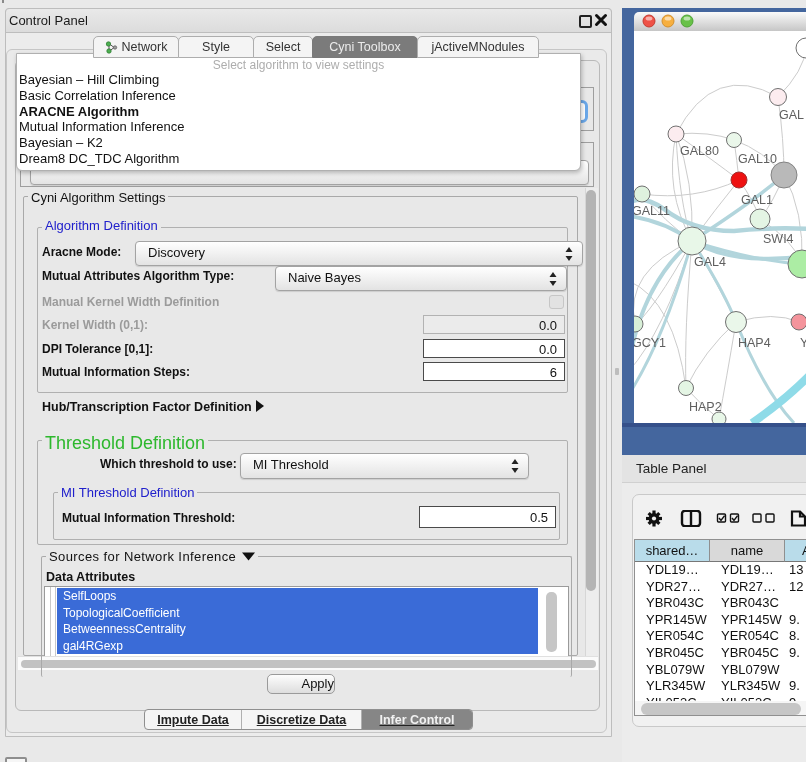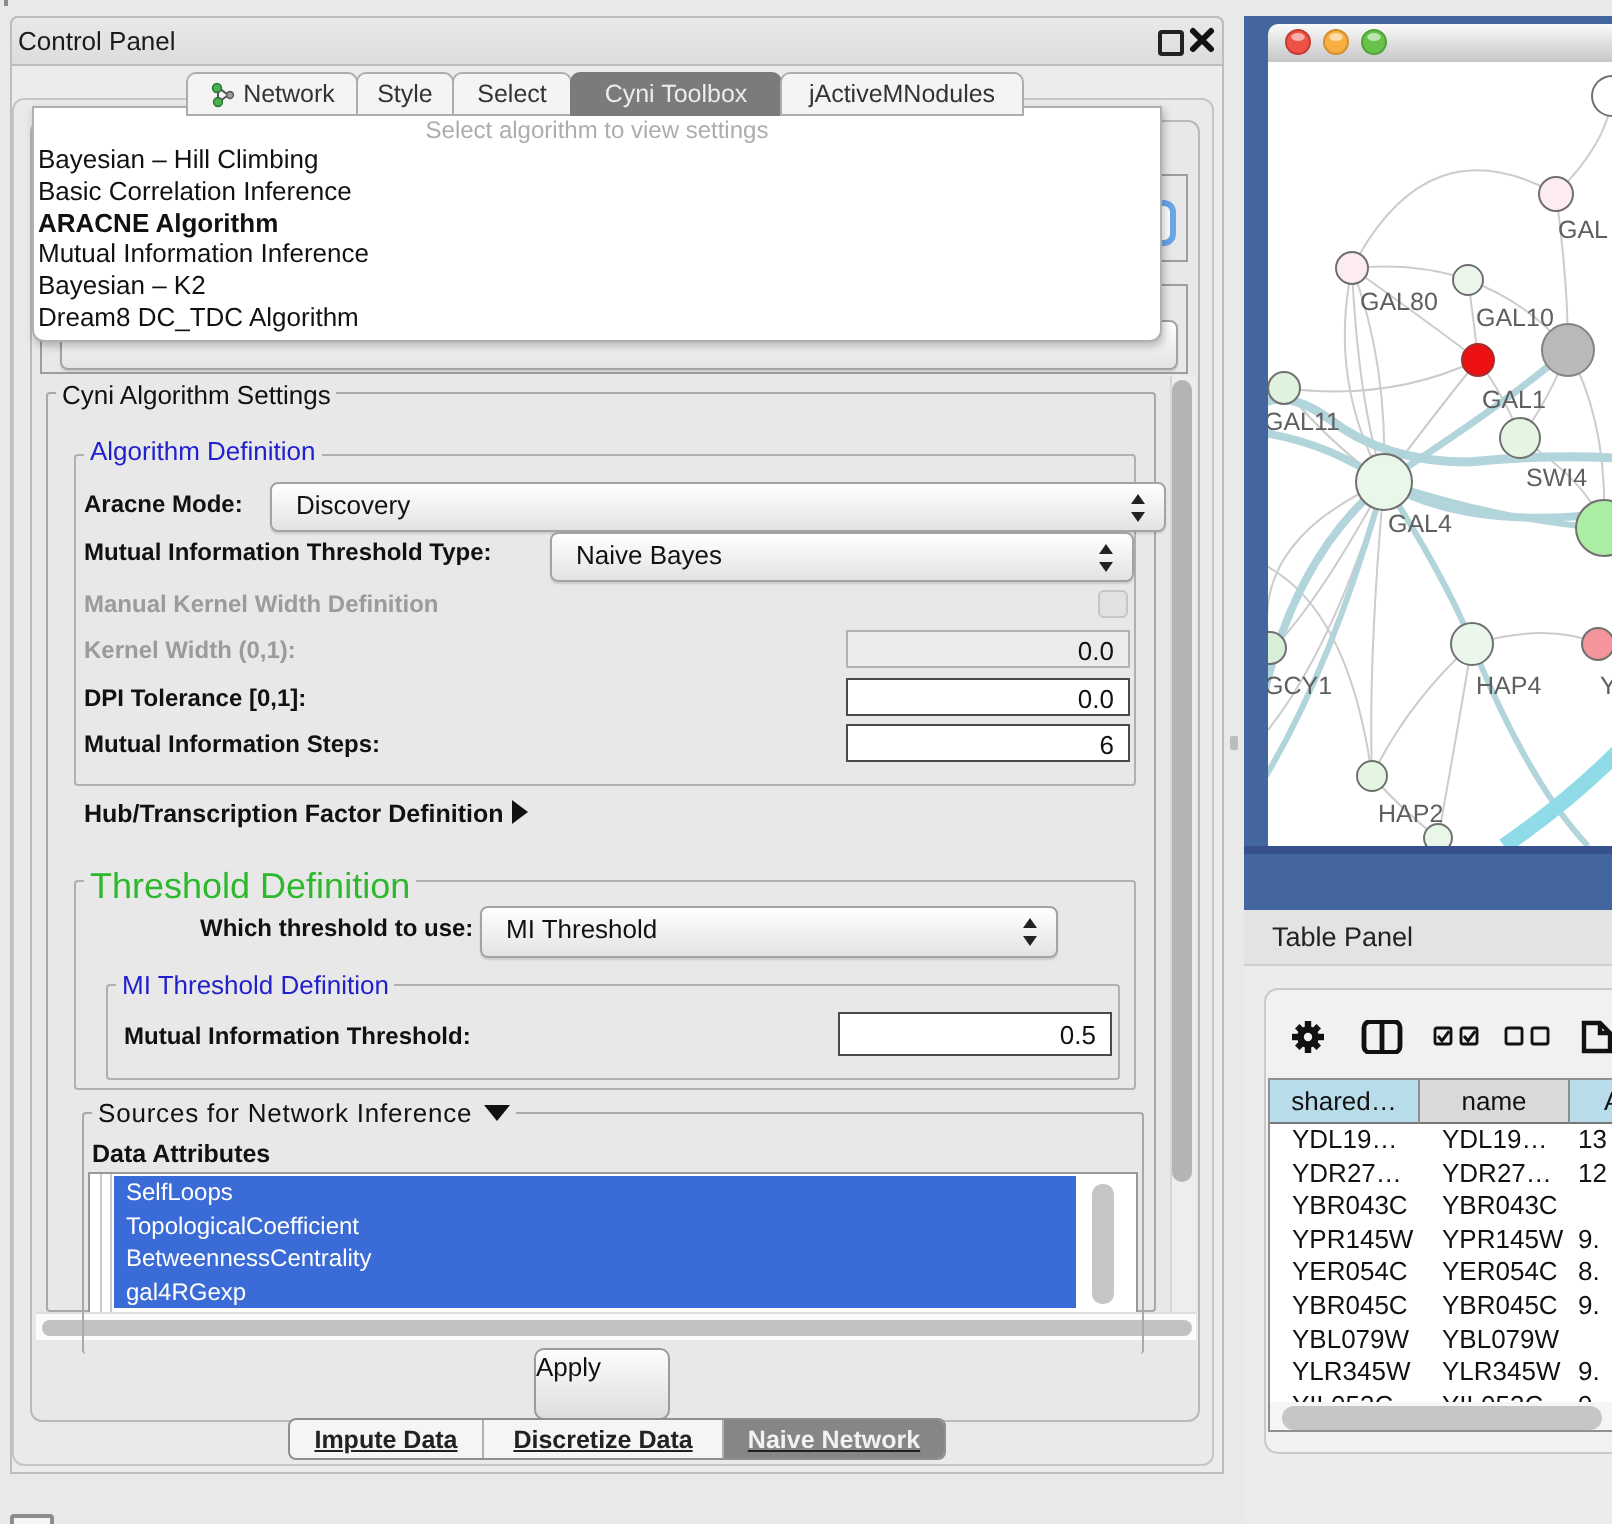--- a/index.html
+++ b/index.html
@@ -33,21 +33,21 @@
 
   <div class="abs" style="left:93px;top:36px;height:22px;display:flex;font-size:12.5px;color:#333;z-index:30;">
     <div style="width:86px;border:1px solid #adadad;border-radius:5px 5px 0 0;background:#f4f4f4;display:flex;align-items:center;justify-content:center;box-sizing:border-box;">
       <svg width="13" height="13" viewBox="0 0 13 13" style="margin-right:4px;">
           <circle cx="3.5" cy="3" r="2.2" fill="#4caf50" stroke="#2e7d32" stroke-width="0.8"></circle>
           <circle cx="4" cy="10" r="2.2" fill="#4caf50" stroke="#2e7d32" stroke-width="0.8"></circle>
           <circle cx="10" cy="6.5" r="1.7" fill="#9e9e9e" stroke="#616161" stroke-width="0.8"></circle>
           <path d="M4 5 L4 8 M5.5 3.8 L8.5 6 M5.8 9 L8.5 7" stroke="#555" stroke-width="1"></path>
         </svg>
       Network</div>
-    <div style="width:49px;margin-left:-1px;border:1px solid #adadad;border-radius:5px 5px 0 0;background:#f4f4f4;display:flex;align-items:center;justify-content:center;box-sizing:border-box;">Style</div>
+    <div style="width:76px;margin-left:-1px;border:1px solid #adadad;border-radius:5px 5px 0 0;background:#f4f4f4;display:flex;align-items:center;justify-content:center;box-sizing:border-box;">Style</div>
     <div style="width:60px;margin-left:-1px;border:1px solid #adadad;border-radius:5px 5px 0 0;background:#f4f4f4;display:flex;align-items:center;justify-content:center;box-sizing:border-box;">Select</div>
     <div style="width:106px;margin-left:-1px;border:1px solid #7a7a7a;border-radius:5px 5px 0 0;background:#7b7b7b;color:#ececec;display:flex;align-items:center;justify-content:center;box-sizing:border-box;">Cyni Toolbox</div>
     <div style="width:122px;margin-left:-1px;border:1px solid #adadad;border-radius:5px 5px 0 0;background:#f4f4f4;display:flex;align-items:center;justify-content:center;box-sizing:border-box;">jActiveMNodules</div>
   </div>
 
   <div class="abs" style="left:20px;top:87px;width:574px;height:44px;border:1px solid #9e9e9e;box-sizing:border-box;"></div>
   <div class="abs" style="left:20px;top:142px;width:574px;height:45px;border:1px solid #9e9e9e;box-sizing:border-box;"></div>
   <div class="abs" style="left:566px;top:100px;width:22px;height:23px;border:3px solid #6aa7e8;border-radius:6px;background:#fff;box-sizing:border-box;"></div>
   <div class="combo" style="left:30px;top:160px;width:557px;height:23px;"></div>
 
@@ -64,21 +64,21 @@
 
   <div class="abs lbl" style="left:42px;top:245px;">Aracne Mode:</div>
   <div class="combo" style="left:135px;top:241px;width:430px;height:23px;padding-left:16px;">
       <span class="ct">Discovery</span>
     <svg class="carr" viewBox="0 0 8 14">
         <path d="M4 0 L7.5 5 L0.5 5 Z" fill="#222"></path>
         <path d="M4 14 L7.5 9 L0.5 9 Z" fill="#222"></path>
       </svg>
     </div>
 
-  <div class="abs lbl" style="left:42px;top:269px;">Mutual Information Threshold Type:</div>
+  <div class="abs lbl" style="left:42px;top:269px;">Mutual Attributes Algorithm Type:</div>
   <div class="combo" style="left:275px;top:266px;width:290px;height:23px;">
       <span class="ct">Naive Bayes</span>
     <svg class="carr" viewBox="0 0 8 14">
         <path d="M4 0 L7.5 5 L0.5 5 Z" fill="#222"></path>
         <path d="M4 14 L7.5 9 L0.5 9 Z" fill="#222"></path>
       </svg>
     </div>
 
   <div class="abs lbl dis" style="left:42px;top:295px;">Manual Kernel Width Definition</div>
   <div class="abs" style="left:549px;top:295px;width:15px;height:14px;background:#e2e2e2;border:1px solid #c6c6c6;border-radius:3px;box-sizing:border-box;"></div>
@@ -129,26 +129,26 @@
       </svg></div>
 
   <div class="abs lbl" style="left:46px;top:570px;font-size:12.5px;">Data Attributes</div>
 
   <div class="abs" style="left:44px;top:586px;width:525px;height:70px;background:#fff;border:1px solid #9a9a9a;border-bottom:none;box-sizing:border-box;"></div>
   <div class="abs" style="left:50px;top:587px;width:1px;height:69px;background:#c9c9c9;"></div>
   <div class="abs" style="left:55px;top:587px;width:1px;height:69px;background:#c9c9c9;"></div>
   <div class="abs" style="left:57px;top:588px;width:481px;height:66px;background:#3a6bd7;color:#fff;font-size:12px;line-height:16.5px;padding-left:6px;box-sizing:border-box;">SelfLoops<br>TopologicalCoefficient<br>BetweennessCentrality<br>gal4RGexp</div>
   <div class="abs" style="left:546px;top:592px;width:11px;height:60px;background:#c6c6c6;border-radius:5px;"></div>
 
-  <div class="abs" style="left:267px;top:674px;width:68px;height:36px;border:1px solid #9a9a9a;border-radius:5px;background:linear-gradient(#fdfdfd,#dddddd);box-sizing:border-box;text-align:left;font-size:13px;color:#111;line-height:18px;">Apply</div>
+  <div class="abs" style="left:267px;top:674px;width:68px;height:20px;border:1px solid #9a9a9a;border-radius:5px;background:linear-gradient(#fdfdfd,#dddddd);box-sizing:border-box;text-align:right;font-size:13px;color:#111;line-height:18px;">Apply</div>
 
   <div class="abs" style="left:144px;top:709px;height:19px;display:flex;font-size:12.5px;font-weight:bold;color:#222;border:1px solid #8f8f8f;border-radius:4px;overflow:hidden;background:#f5f5f5;box-sizing:content-box;text-decoration:underline;">
     <div style="width:96px;display:flex;align-items:center;justify-content:center;border-right:1px solid #b0b0b0;">Impute Data</div>
     <div style="width:119px;display:flex;align-items:center;justify-content:center;border-right:1px solid #b0b0b0;">Discretize Data</div>
-    <div style="width:110px;display:flex;align-items:center;justify-content:center;background:#868686;color:#f2f2f2;">Naive Network</div>
+    <div style="width:110px;display:flex;align-items:center;justify-content:center;background:#868686;color:#f2f2f2;">Infer Control</div>
   </div>
 
   <div class="abs" id="popup" style="left:16px;top:53px;width:565px;height:118px;background:#fff;border:1px solid #b0b0b0;border-radius:0 0 6px 6px;box-shadow:1px 2px 4px rgba(0,0,0,0.25);box-sizing:border-box;font-size:13px;color:#111;z-index:20;">
     <div style="text-align:center;color:#adadad;font-size:12px;padding-top:4px;height:14px;">Select algorithm to view settings</div>
     <div style="padding-left:2px;line-height:15.8px;">Bayesian – Hill Climbing<br>Basic Correlation Inference<br><b>ARACNE Algorithm</b><br>Mutual Information Inference<br>Bayesian – K2<br>Dream8 DC_TDC Algorithm</div>
   </div>
 
   <div class="abs" style="left:622px;top:8px;width:184px;height:447px;background:#44669e;"></div>
 
   <div class="abs" style="left:634px;top:12px;width:172px;height:19px;background:linear-gradient(#fafafa,#c6c6c6);border-bottom:1px solid #9a9a9a;border-radius:5px 0 0 0;"></div>

